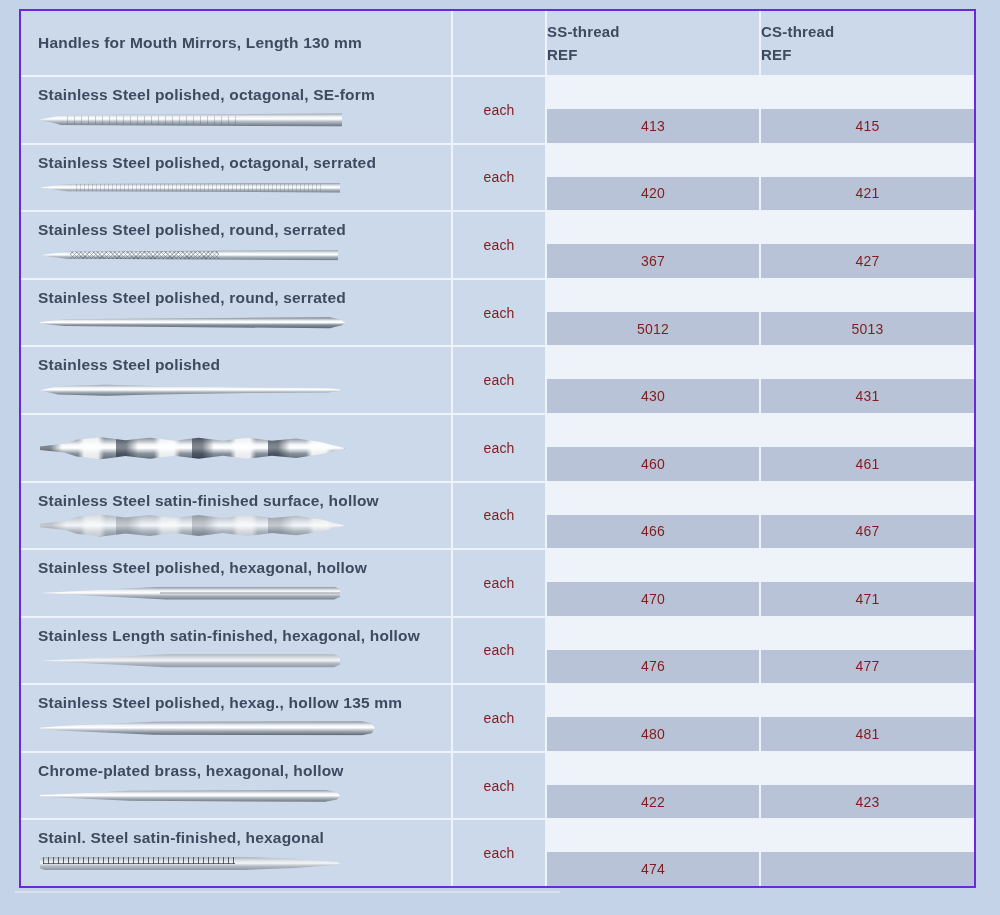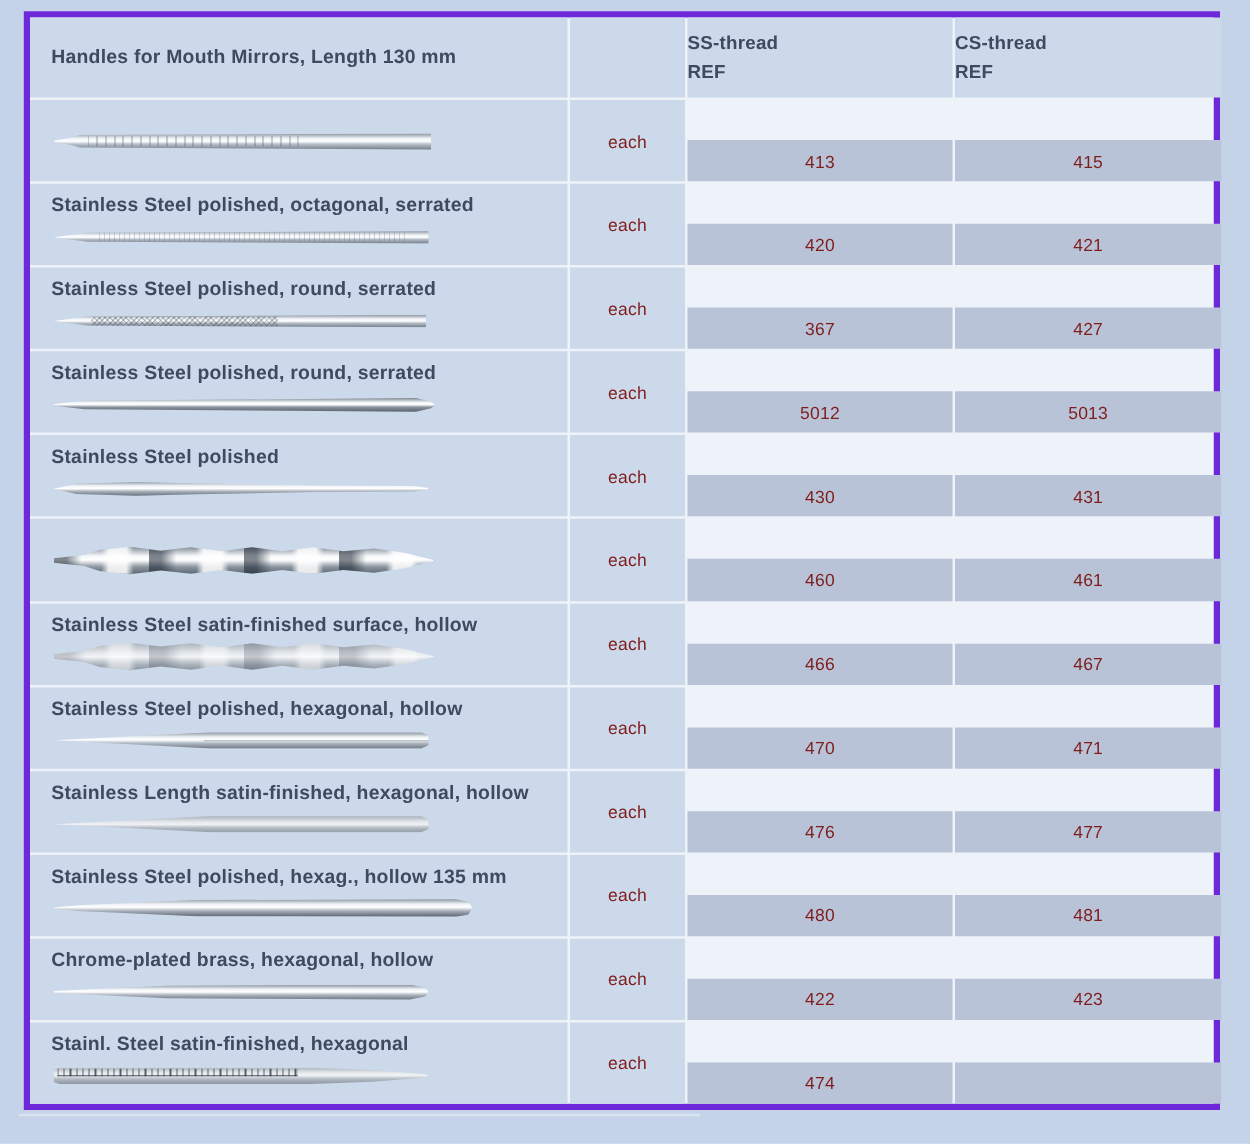--- a/index.html
+++ b/index.html
@@ -9,21 +9,21 @@
     font-family:"Liberation Sans","DejaVu Sans",sans-serif;
     overflow:hidden;position:relative;
   }
   .page{position:absolute;inset:0;}
 
   
   .ptable{
     position:absolute;left:19px;top:9px;
     width:957px;height:879px;
     box-sizing:border-box;
-    border:5px solid #6d28d9;
+    border:2px solid #6d28d9;
     background:#eef3fa;
     display:grid;
     grid-template-columns:430px 92px 212px 213px;
     grid-template-rows:64px repeat(12,1fr);
     gap:2px;
   }
   .cell{
     background:#ccd9eb;
     color:#3d4a5f;
     overflow:hidden;
@@ -138,20 +138,21 @@
     <div class="cell th-center">
       <span>SS-thread</span>
       <span>REF</span>
     </div>
     <div class="cell th-center">
       <span>CS-thread</span>
       <span>REF</span>
     </div>
 
   <div class="cell desc-cell">
+    <div class="desc-text">Stainless Steel polished, octagonal, SE-form</div>
     <div class="inst-wrap">
       <div class="inst i-se-form"></div>
     </div>
   </div>
   <div class="cell unit-cell">each</div>
   <div class="cell dark ref-cell">413</div>
   <div class="cell dark ref-cell">415</div>
 
   <div class="cell desc-cell">
     <div class="desc-text">Stainless Steel polished, octagonal, serrated</div>

